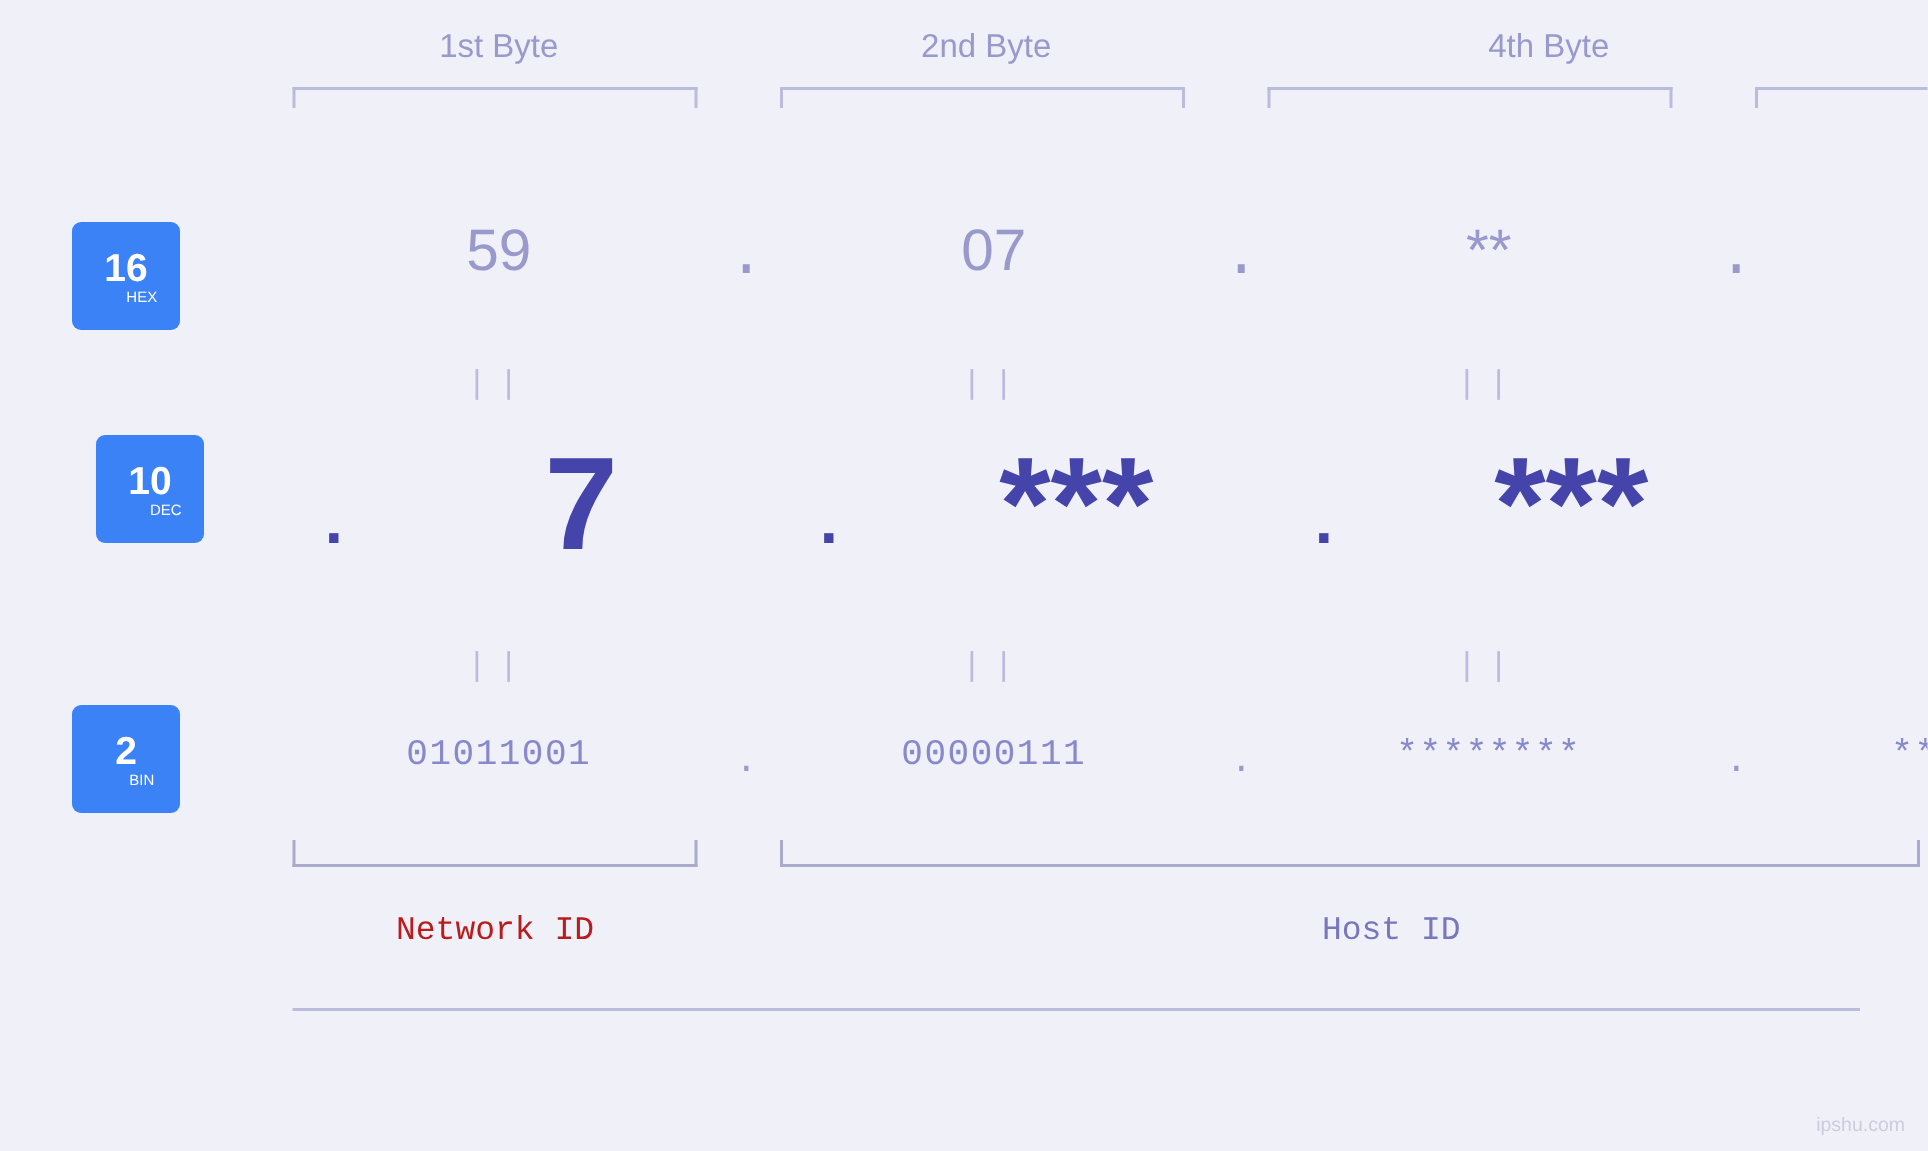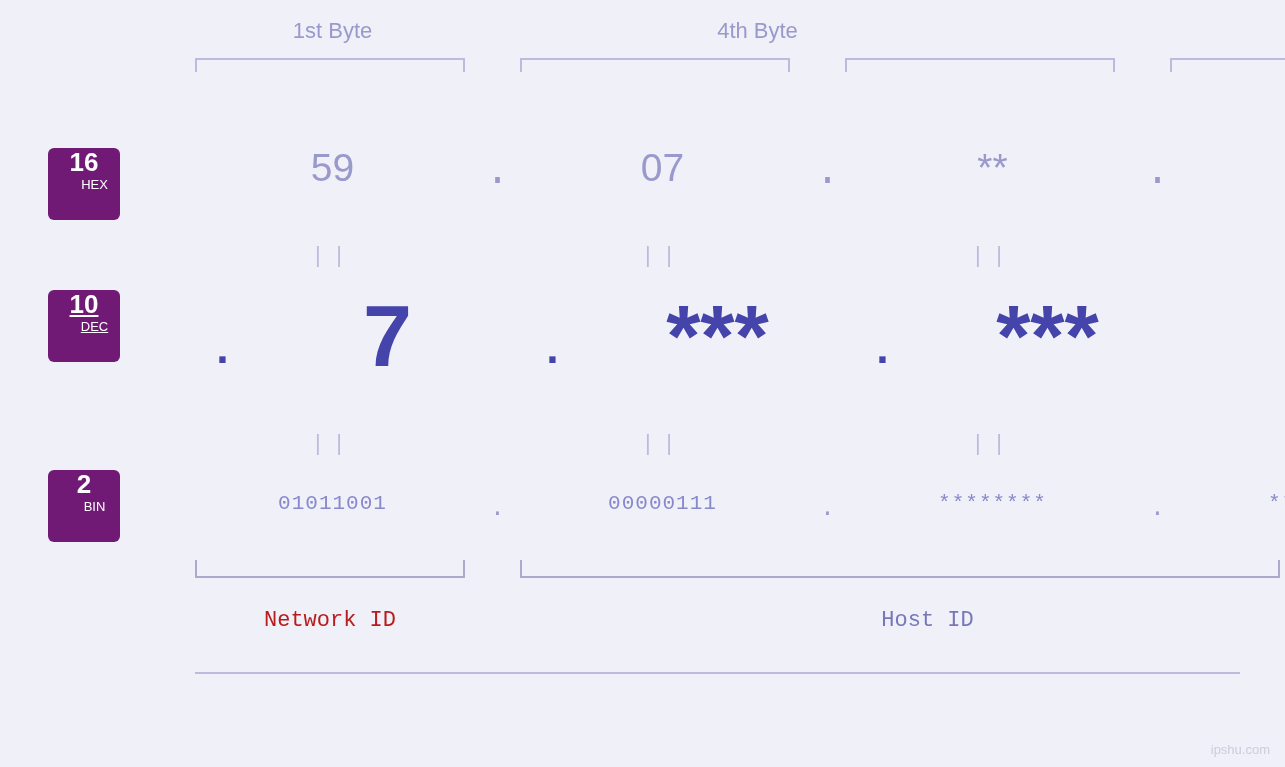--- a/index.html
+++ b/index.html
@@ -58,47 +58,47 @@
 
     
     .badge-hex {
       position: absolute;
       top: 148px;
       left: 48px;
     }
     .badge-dec {
       position: absolute;
       top: 290px;
-      left: 48px;
-      text-decoration: underline;
+      left: 64px;
     }
     .badge-bin {
       position: absolute;
       top: 470px;
       left: 48px;
     }
 
     .badge {
       width: 72px;
       height: 72px;
-      background: #701a75;
+      background: #3b82f6;
       color: white;
       display: flex;
       flex-direction: column;
       align-items: center;
+      justify-content: center;
       border-radius: 6px;
     }
     .badge .b-num {
       font-size: 26px;
       font-weight: bold;
       font-family: Arial, sans-serif;
       line-height: 1.1;
     }
     .badge .b-lbl {
-      font-size: 13px;
+      font-size: 10px;
       font-family: Arial, sans-serif;
       margin-left: 21px;
     }
 
     
     .hex-row {
       position: absolute;
       top: 140px;
       left: 195px;
       display: flex;
@@ -179,21 +179,21 @@
       top: 470px;
       left: 195px;
       display: flex;
       align-items: center;
     }
 
     .bv {
       width: 275px;
       text-align: center;
       color: #8888cc;
-      font-size: 21px;
+      font-size: 24px;
       font-family: 'Courier New', monospace;
       letter-spacing: 1px;
       padding-top: 15px;
     }
 
     .bd {
       width: 55px;
       text-align: center;
       color: #9999cc;
       font-size: 24px;
@@ -285,20 +285,21 @@
     }
   </style>
 </head>
 <body>
 
 <div class="full-layout">
 
   <div class="byte-hdr-row">
     <div class="bh">1st Byte</div>
     <div class="bh-spacer"></div>
+    <div class="bh">2nd Byte</div>
     <div class="bh-spacer"></div>
     <div class="bh-spacer"></div>
     <div class="bh">4th Byte</div>
   </div>
 
   <div class="top-brkt-row">
     <div class="t-brkt"></div>
     <div class="t-brkt-sp"></div>
     <div class="t-brkt"></div>
     <div class="t-brkt-sp"></div>

